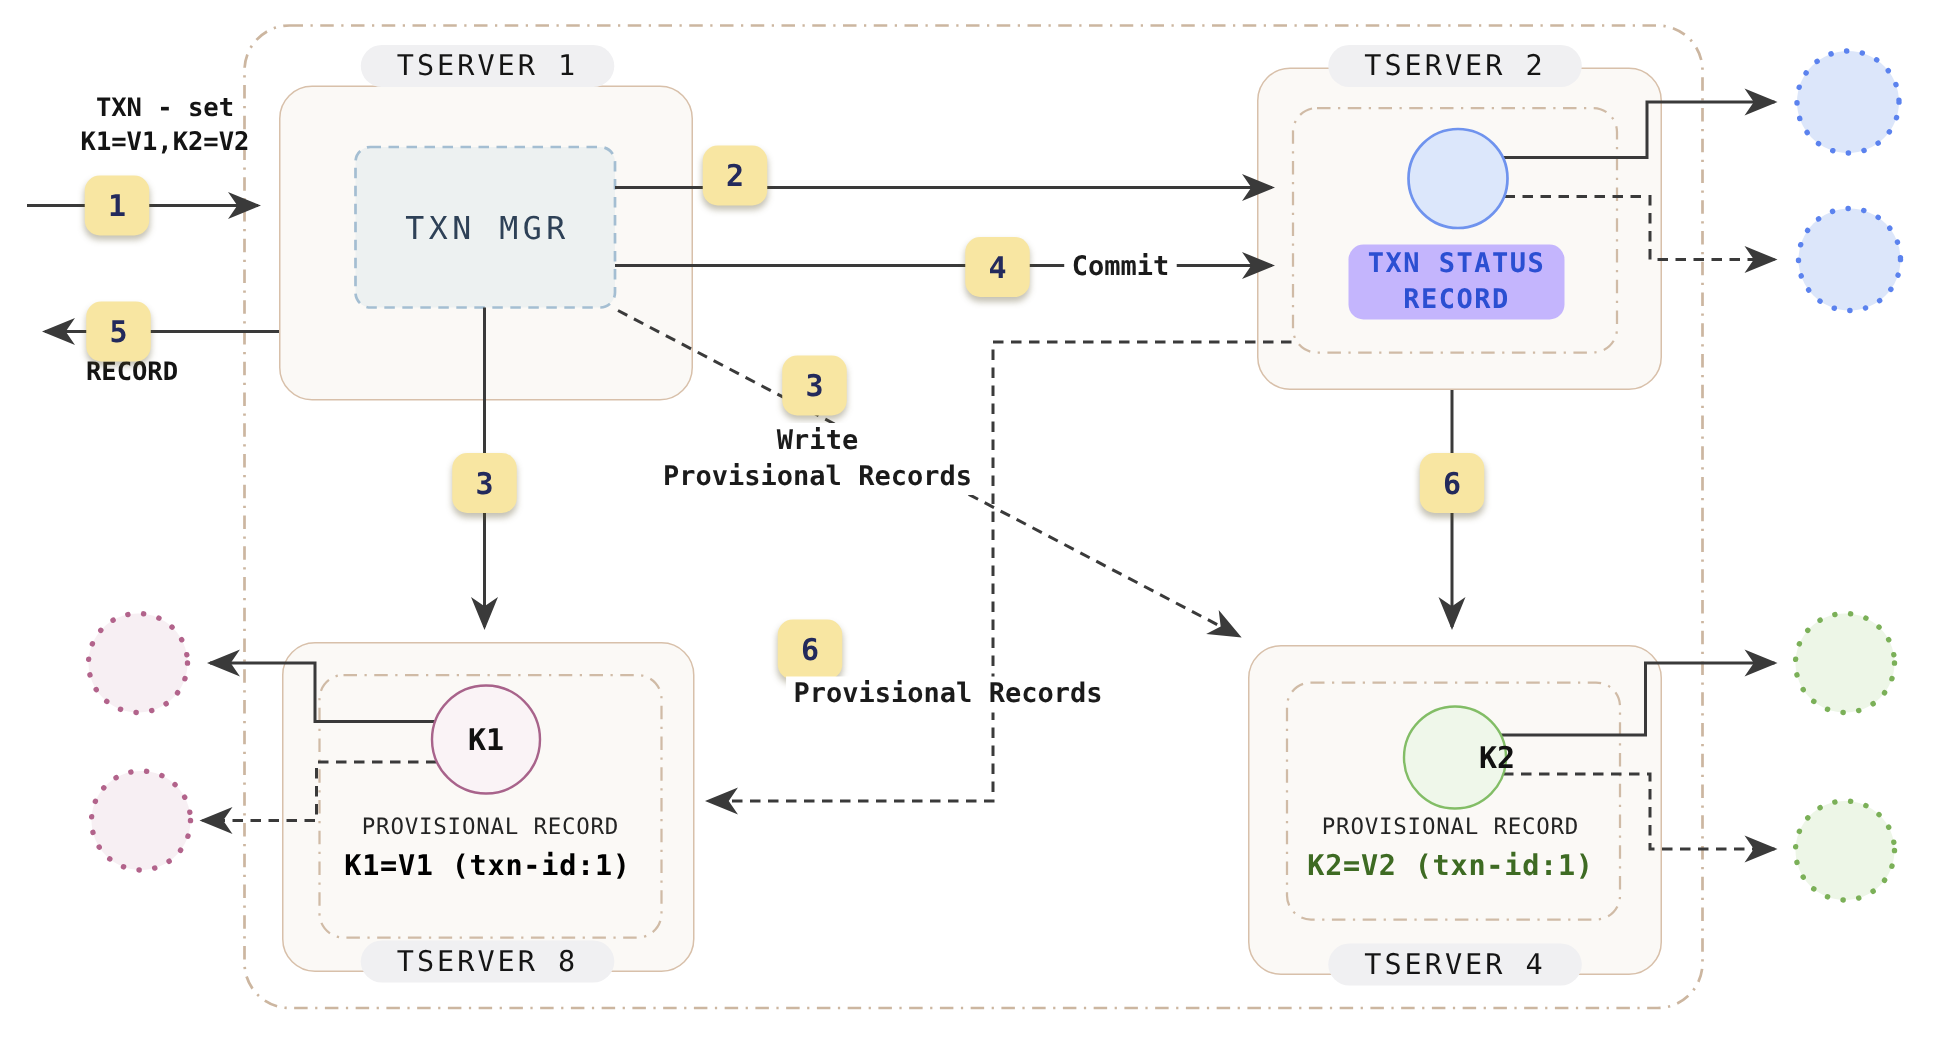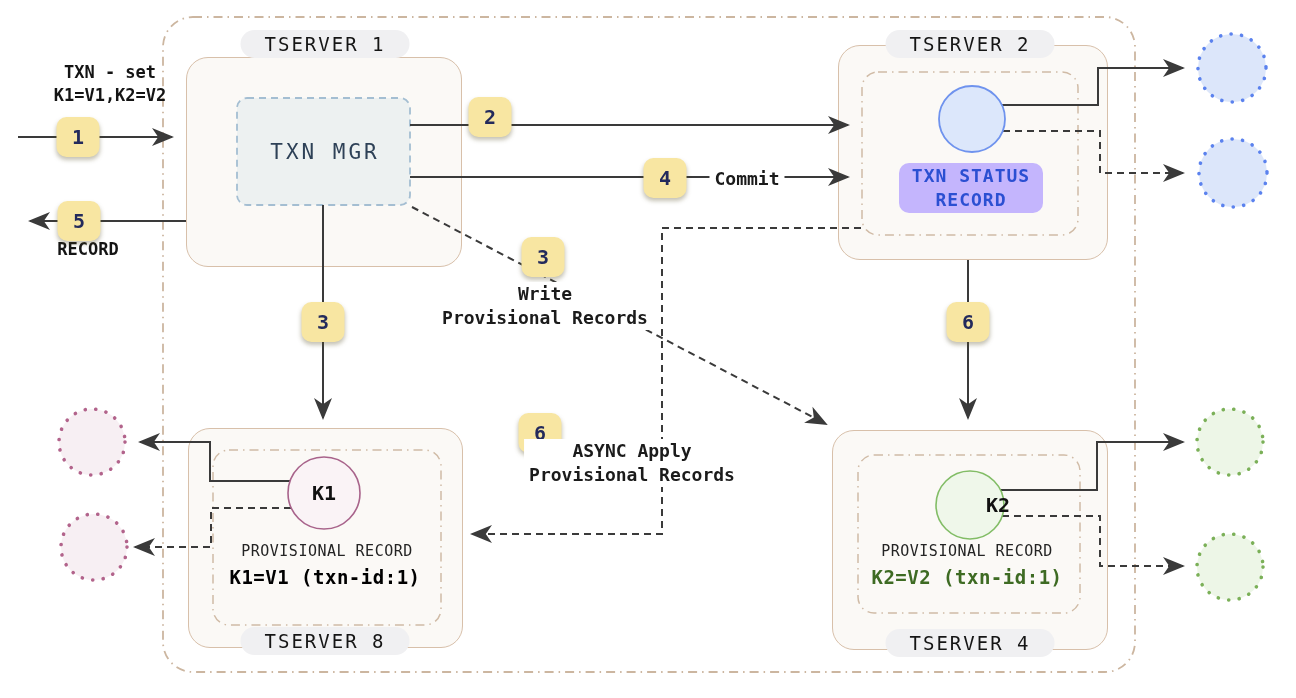--- a/index.html
+++ b/index.html
@@ -136,17 +136,16 @@
   <div class="ov badge center" style="left:79px;top:221px;">5</div>
   <div class="ov badge center" style="left:968px;top:322px;">6</div>
   <div class="ov badge center" style="left:540px;top:433px;">6</div>
 
   <div class="ov wire-label center" style="left:747px;top:178px;">Commit</div>
   <div class="ov wire-label two-line center" style="left:545px;top:306px;">
     <div>Write</div>
     <div>Provisional Records</div>
   </div>
   <div class="ov wire-label two-line center" style="left:632px;top:463px;">
-    <div>ASYNC Apply</div>
     <div>Provisional Records</div>
   </div>
 
 </div>
 
 </body></html>

